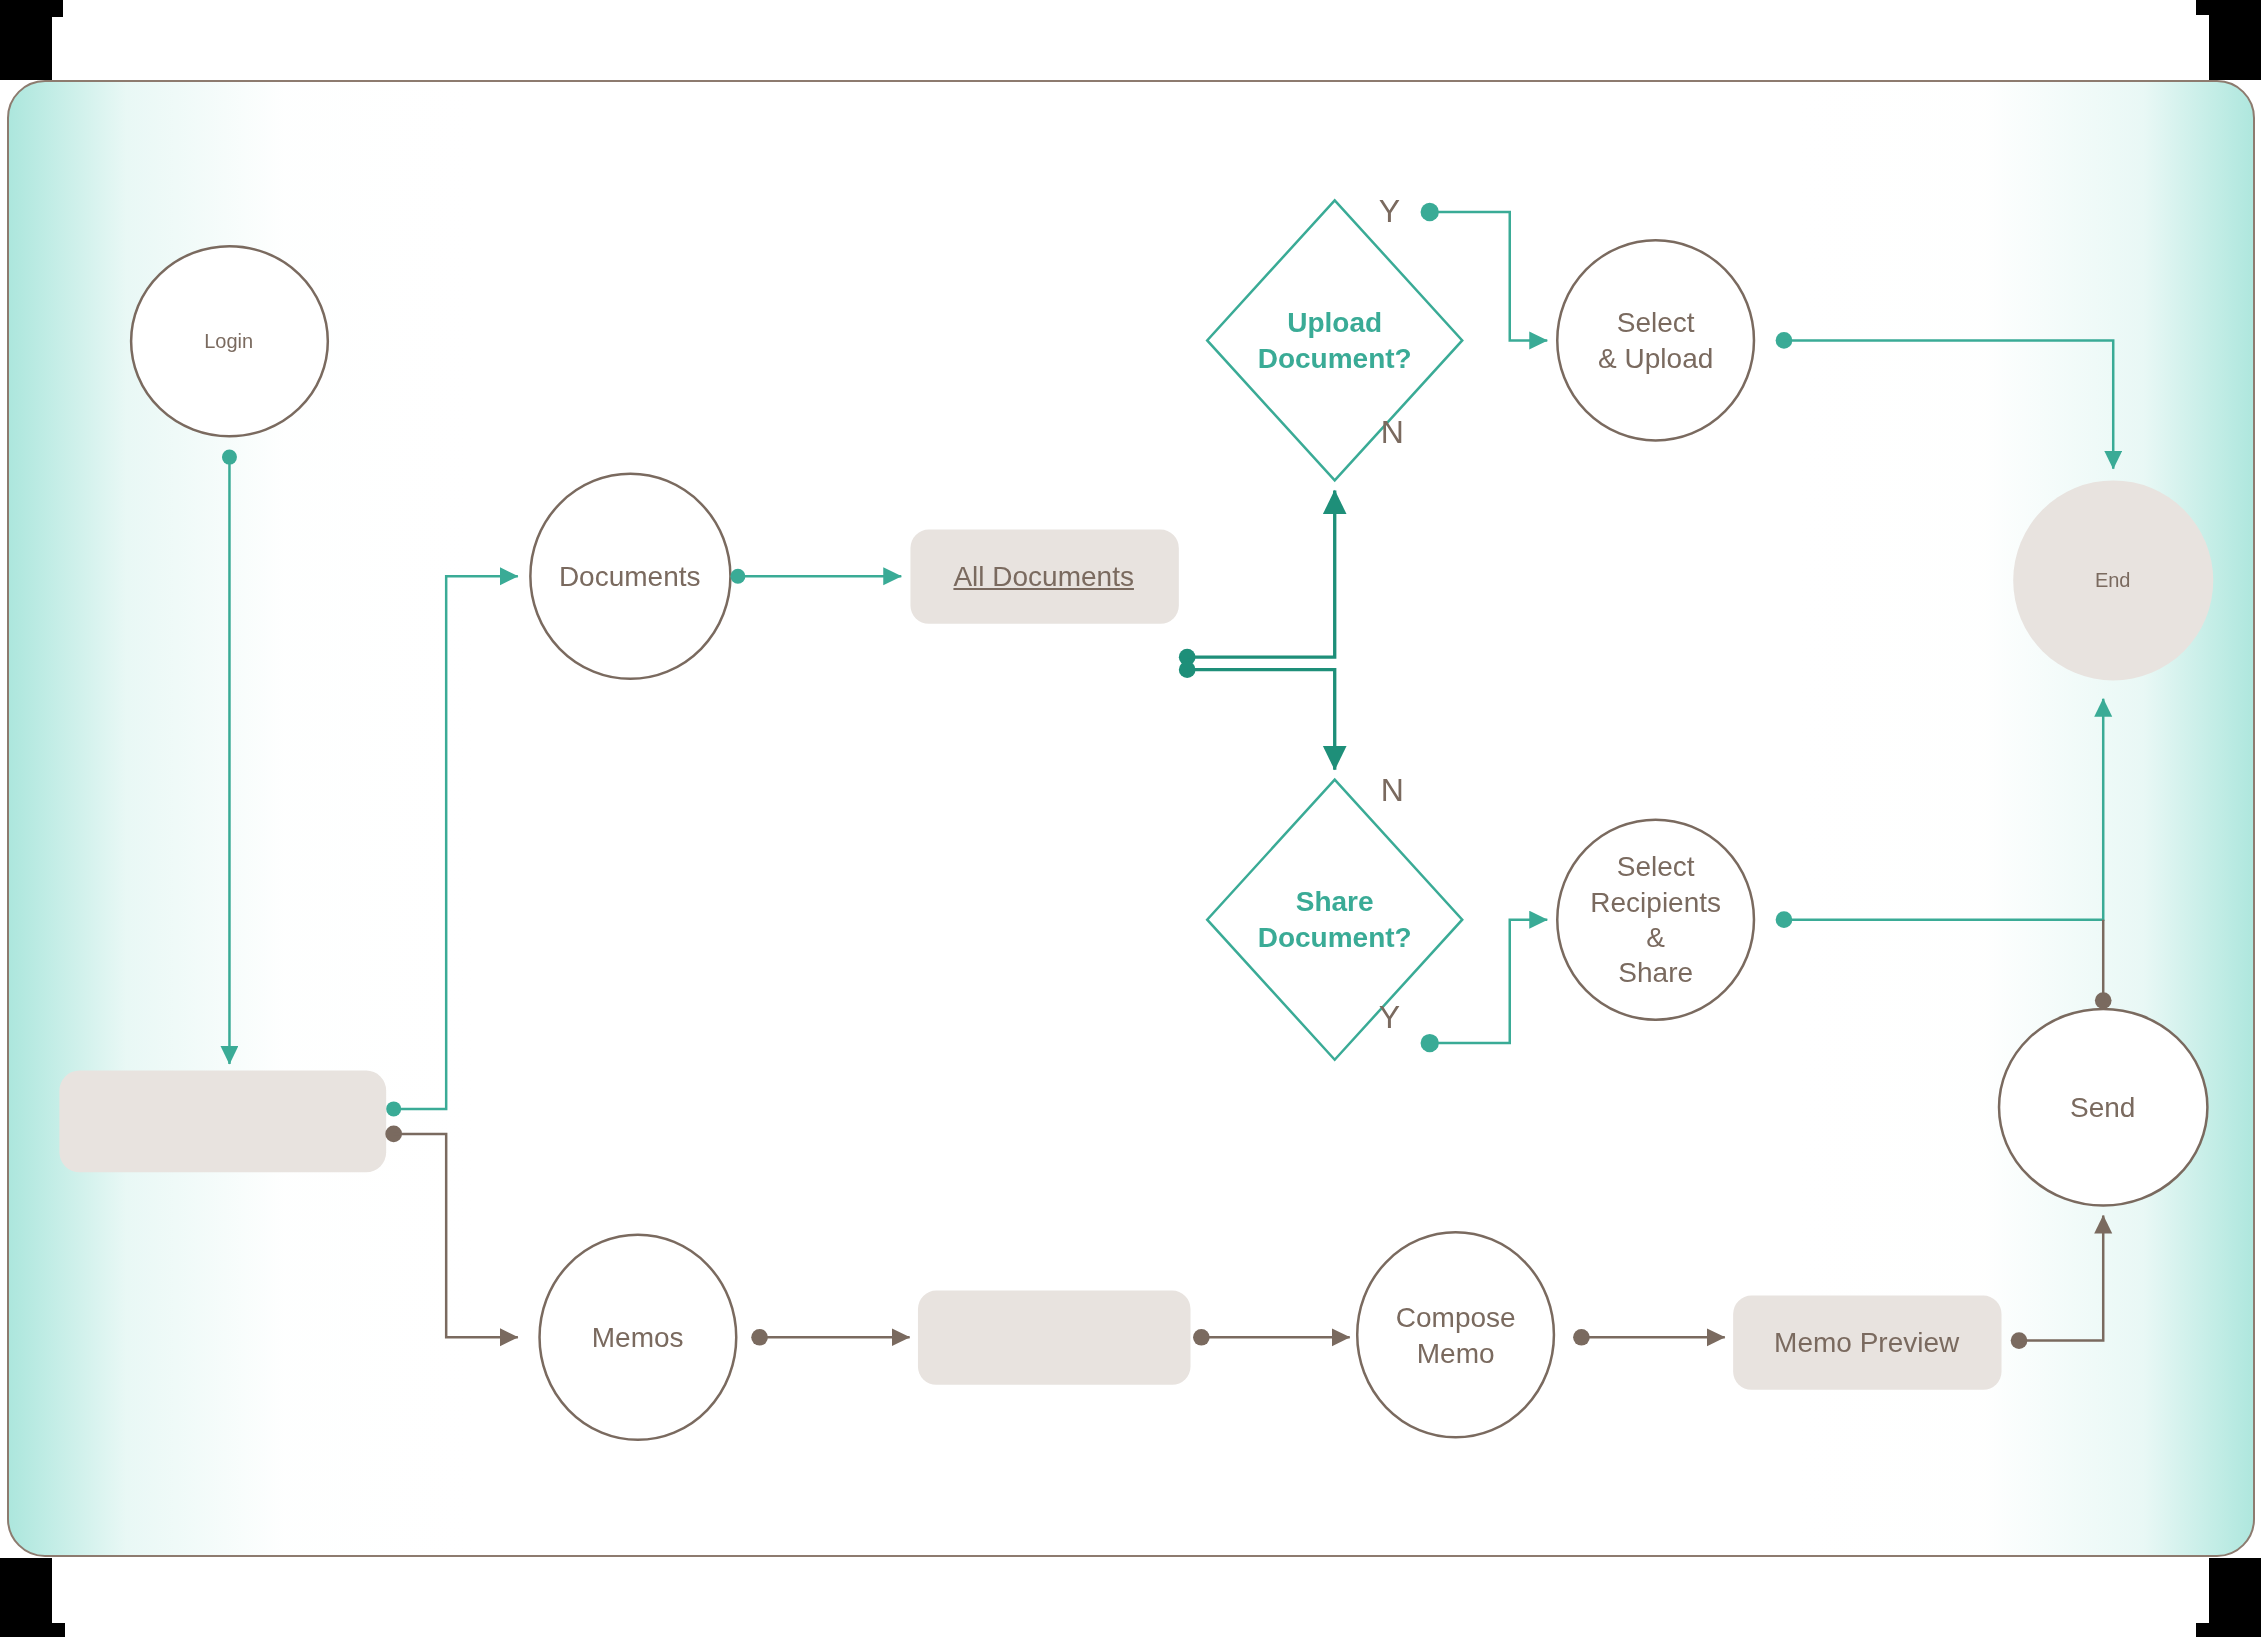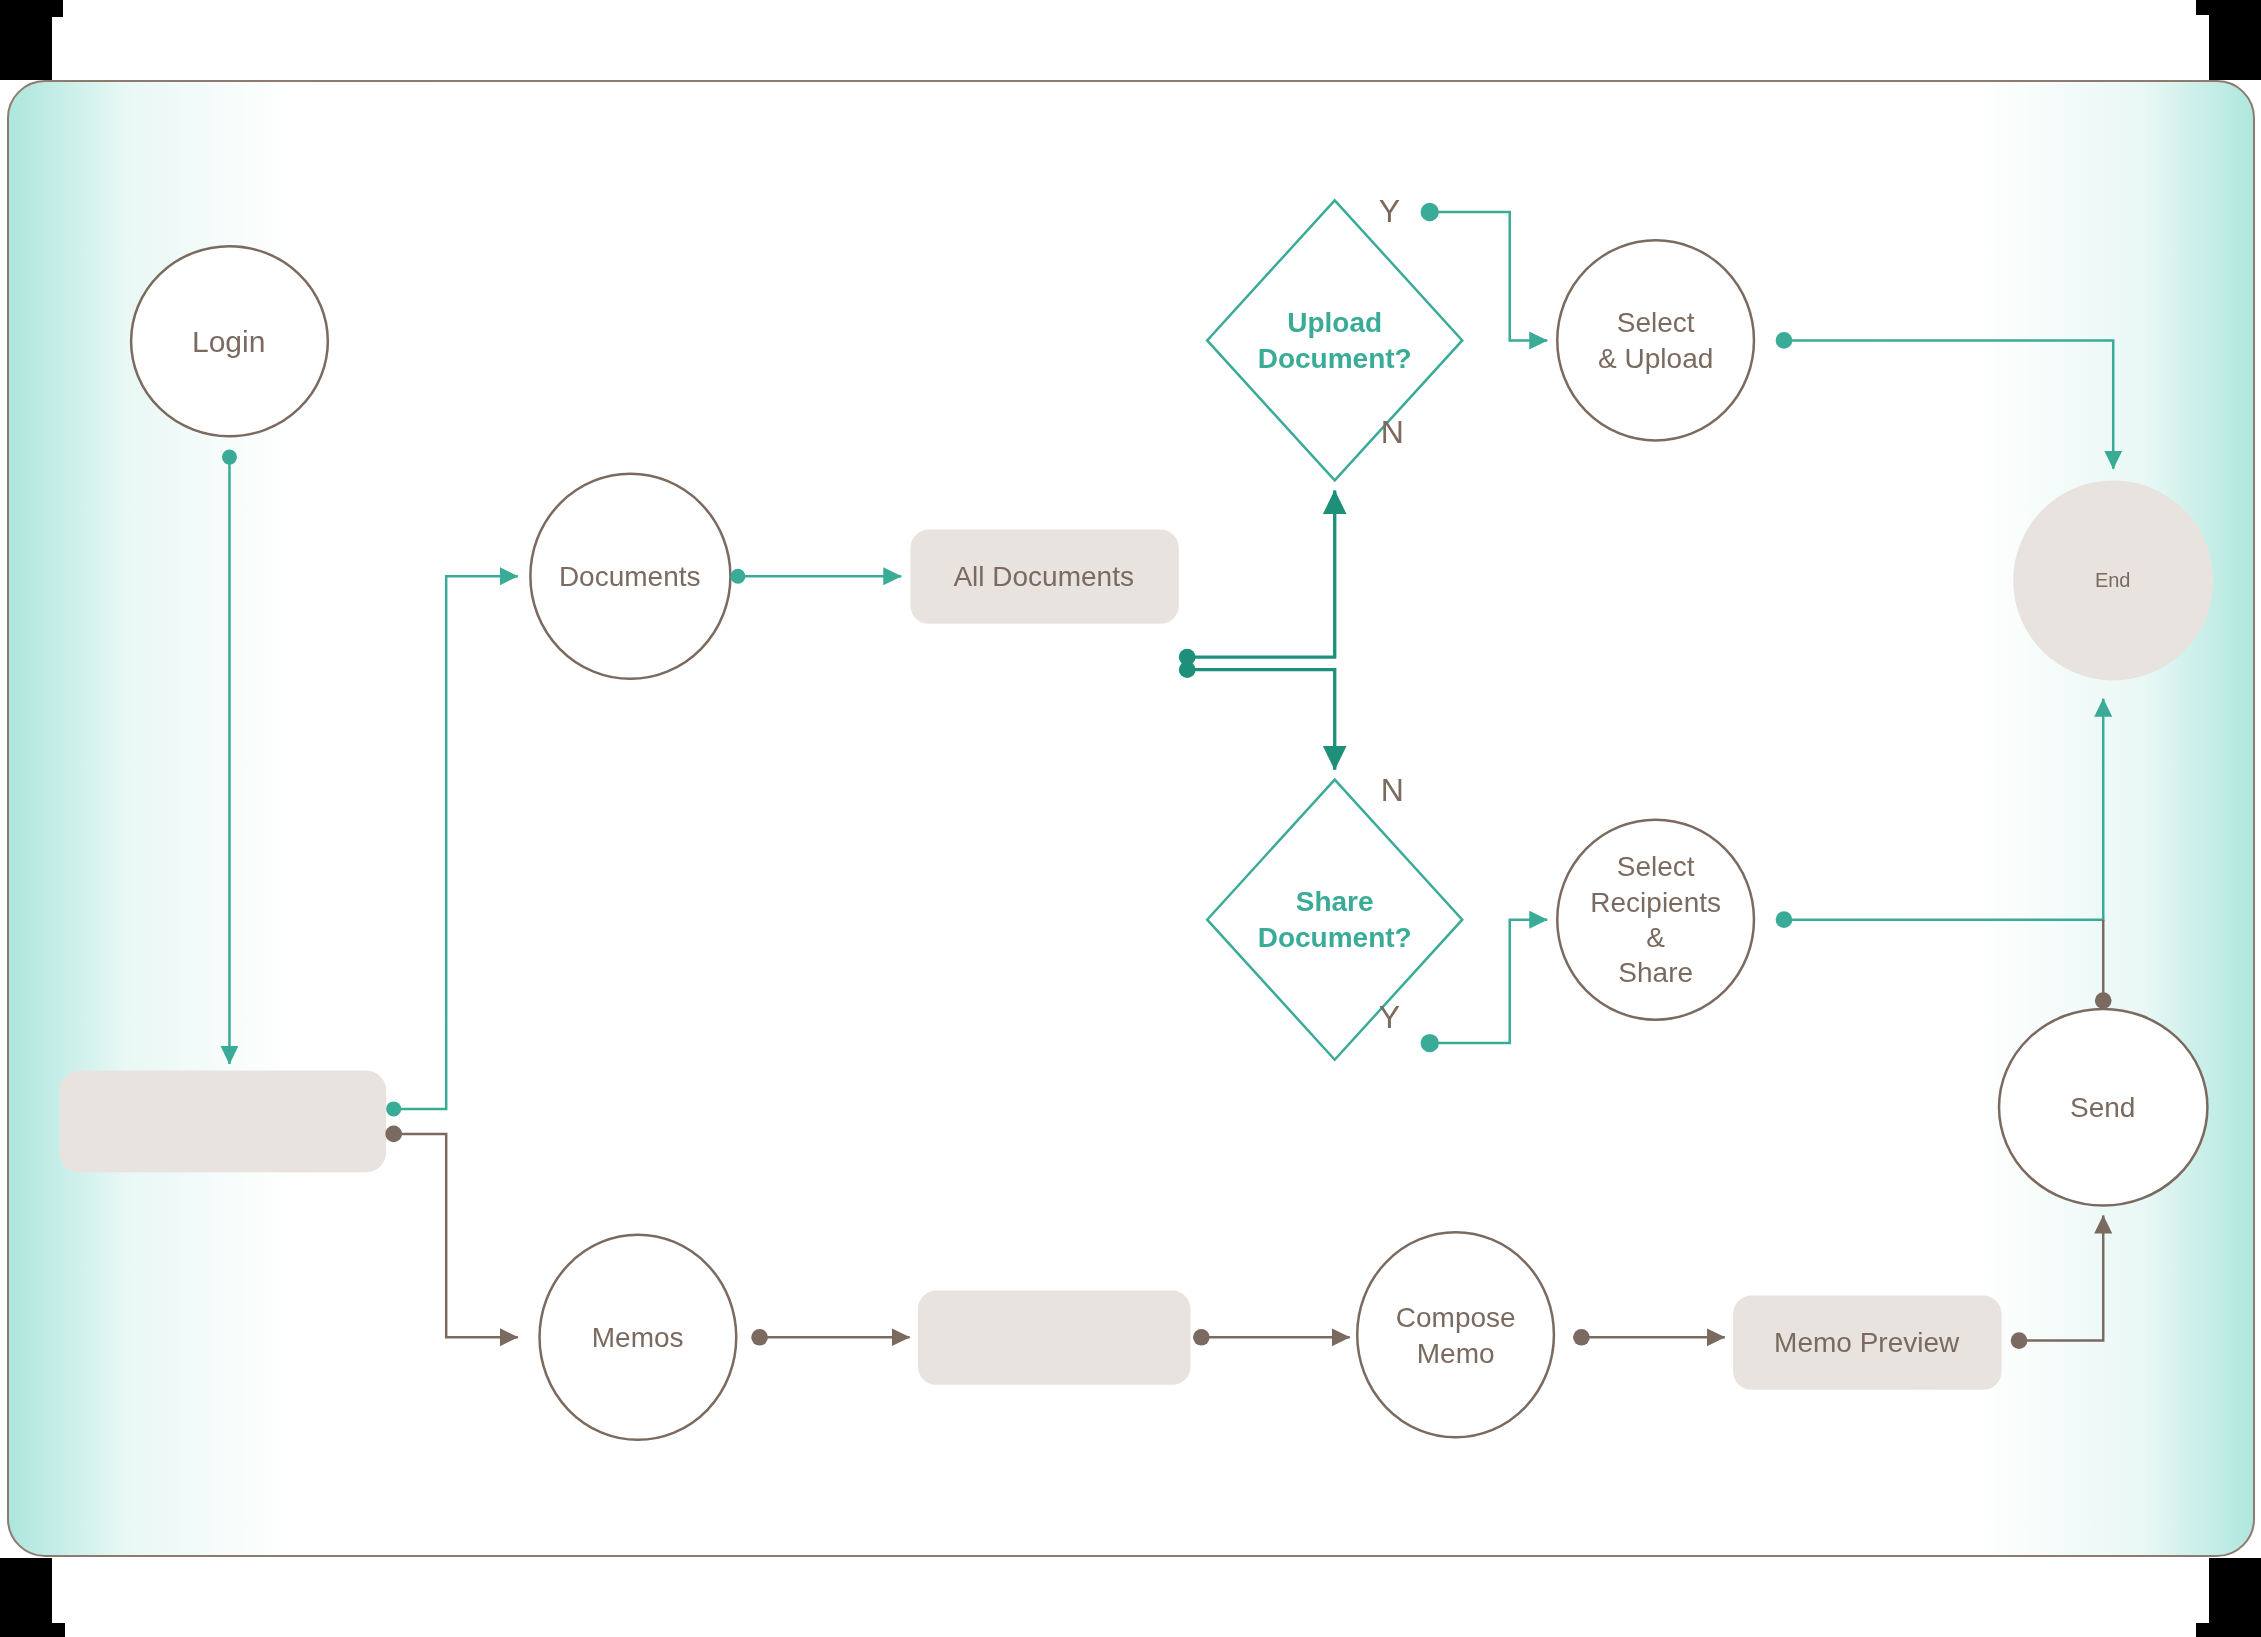--- a/index.html
+++ b/index.html
@@ -239,26 +239,26 @@
         <circle cx="2411" cy="1510" r="10" fill="#7a6a5f"></circle>
         <path d="M2411,1510 L2512,1510 L2512,1360" fill="none" stroke="#7a6a5f" stroke-width="3" marker-end="url(#arrow-brown)"></path>
       </g>
 
       <g>
         <circle cx="2512" cy="1102" r="10" fill="#7a6a5f"></circle>
         <path d="M2512,1102 L2512,1005" fill="none" stroke="#7a6a5f" stroke-width="3"></path>
       </g>
     </svg>
 
-    <div class="node-label lbl-brown" style="left:120px; top:226px; width:200px; height:67px; font-size:30px;text-align:center;">Login</div>
+    <div class="node-label lbl-brown" style="left:120px; top:226px; width:200px; height:67px; font-size:20px;text-align:center;">Login</div>
 
 
     <div class="node-label lbl-brown" style="left:519px; top:461px; width:204px; height:67px; font-size:28px;">Documents</div>
 
-    <div class="node-label lbl-brown" style="left:901px; top:461px; width:268px; height:67px; font-size:28px;">All Documents</div>
+    <div class="node-label lbl-brown" style="left:901px; top:461px; width:268px; height:67px; font-size:28px;text-decoration:underline;">All Documents</div>
 
     <div class="node-label lbl-teal" style="left:1201px; top:206px; width:250px; height:105px; font-size:28px;">Upload
 Document?</div>
 
     <div class="node-label lbl-brown" style="left:1547px; top:206px; width:200px; height:105px; font-size:28px;">Select
 &amp; Upload</div>
 
     <div class="node-label lbl-teal" style="left:1201px; top:785px; width:250px; height:105px; font-size:28px;">Share
 Document?</div>
 

